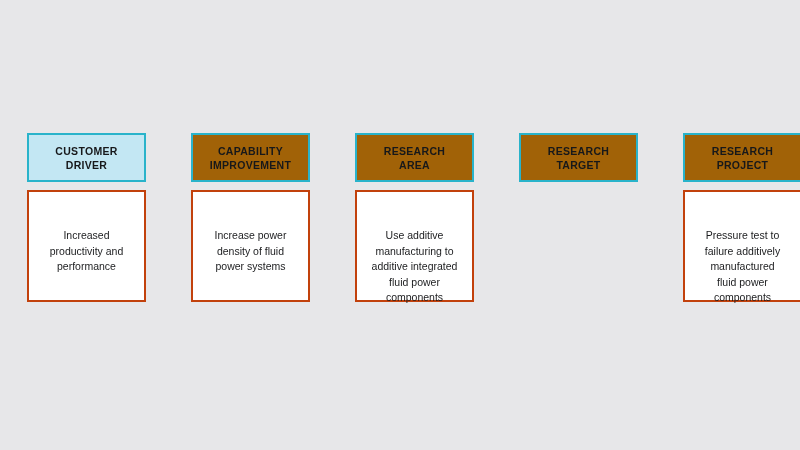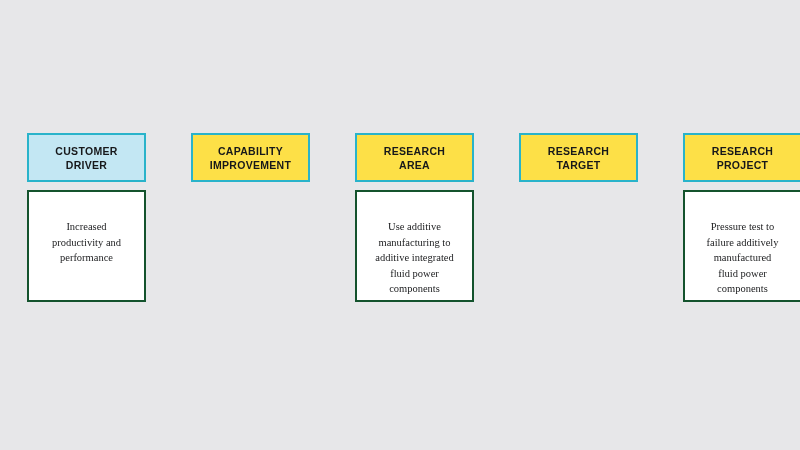--- a/index.html
+++ b/index.html
@@ -37,21 +37,21 @@
     width: 119px;
     display: flex;
     flex-direction: column;
     align-items: stretch;
   }
 
   .header-box {
     box-sizing: border-box;
     height: 49px;
     border: 2px solid #29b3ca;
-    background: #fde047;
+    background: #a16207;
     display: flex;
     align-items: center;
     justify-content: center;
     padding: 0 4px;
   }
 
   .header-box.filled {
     background: #c3e7f3;
   }
 
@@ -63,27 +63,26 @@
     text-align: center;
     letter-spacing: 0.3px;
     text-transform: uppercase;
     white-space: pre-line;
   }
 
   .content-box {
     box-sizing: border-box;
     margin-top: 8px;
     height: 112px;
-    border: 2px solid #14532d;
+    border: 2px solid #c2410c;
     background: #ffffff;
     display: flex;
     align-items: flex-start;
     justify-content: center;
-    padding: 27px 7px 8px 7px;
-    font-family: Liberation Serif, serif;
+    padding: 36px 7px 8px 7px;
   }
 
   .content-text {
     font-size: 10.5px;
     line-height: 15.5px;
     color: #1b1c1e;
     text-align: center;
     white-space: pre-line;
   }
 </style>
@@ -102,20 +101,25 @@
         <span class="content-text">Increased
 productivity and
 performance</span>
       </div>
     </div>
 
     <div class="column">
       <div class="header-box">
         <span class="header-label">CAPABILITY
 IMPROVEMENT</span>
+      </div>
+      <div class="content-box">
+        <span class="content-text">Increase power
+density of fluid
+power systems</span>
       </div>
     </div>
 
     <div class="column">
       <div class="header-box">
         <span class="header-label">RESEARCH
 AREA</span>
       </div>
       <div class="content-box">
         <span class="content-text">Use additive

